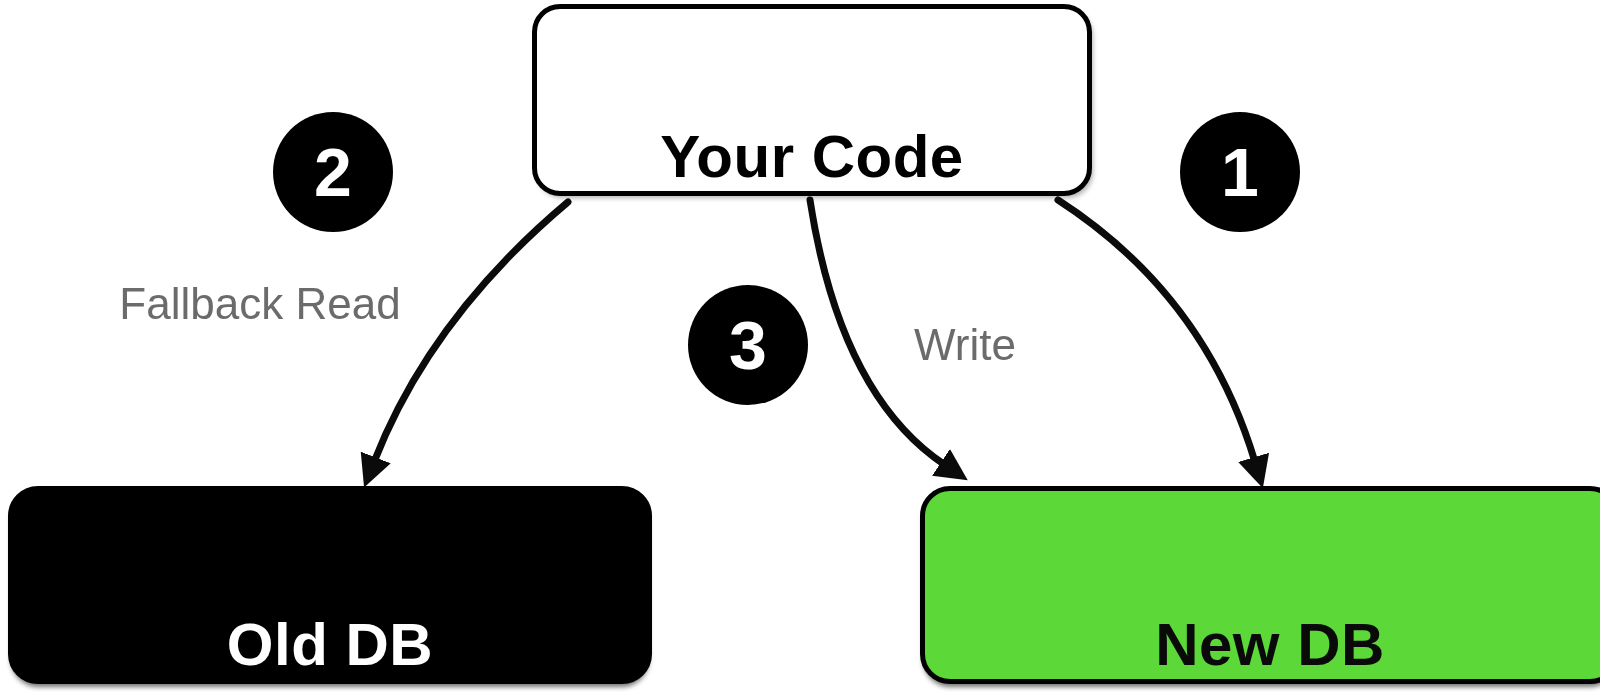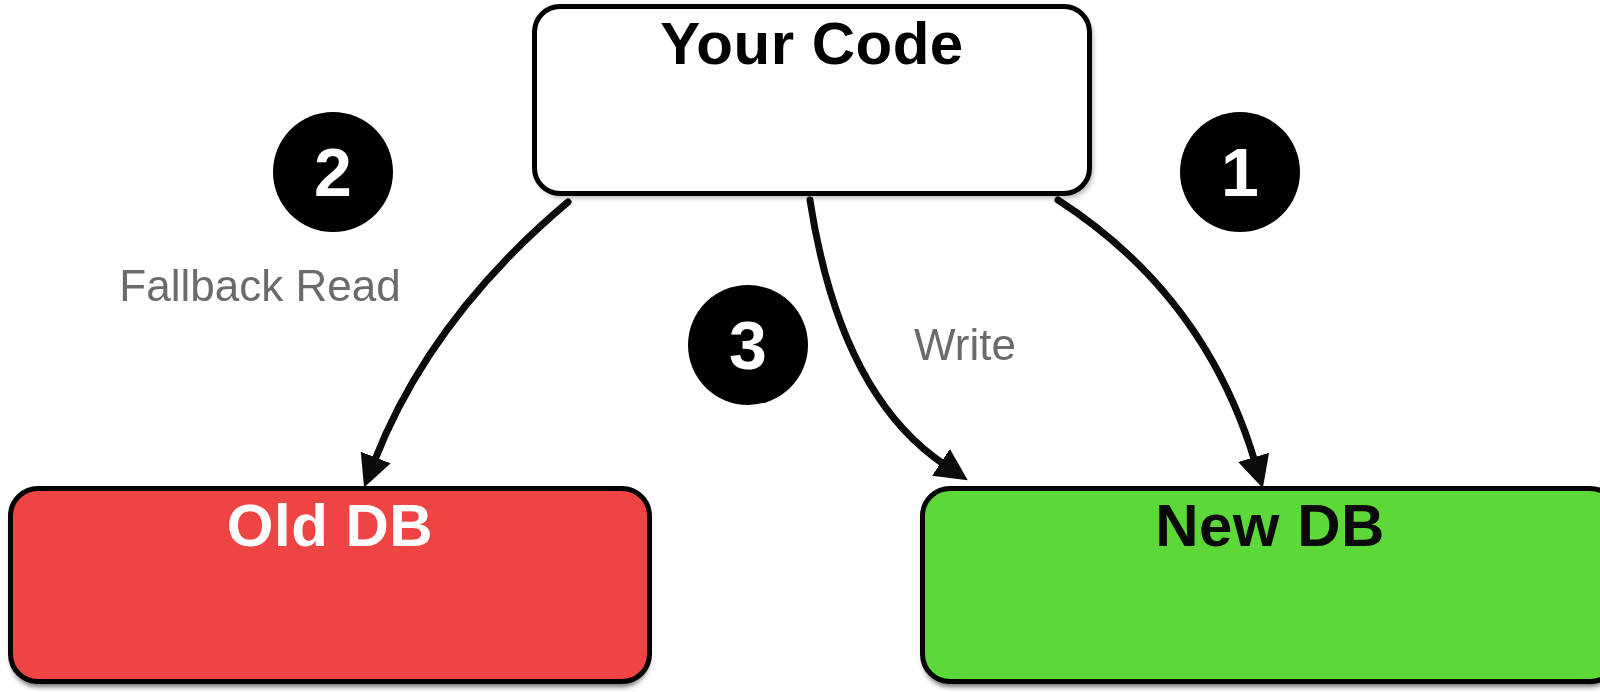--- a/index.html
+++ b/index.html
@@ -18,21 +18,21 @@
   .arrows-layer {
     position: absolute;
     left: 0; top: 0;
     width: 1600px; height: 692px;
     z-index: 1;
   }
   .node {
     position: absolute;
     border: 5px solid #000000;
     display: flex;
-    align-items: flex-start;
+    align-items: flex-end;
     justify-content: center;
     box-sizing: border-box;
     z-index: 2;
   }
   .node-label {
     font-weight: bold;
     font-size: 60px;
     letter-spacing: 0.5px;
     white-space: nowrap;
   }
@@ -40,21 +40,21 @@
     left: 532px; top: 4px;
     width: 560px; height: 192px;
     background: #ffffff;
     border-radius: 28px;
     box-shadow: 3px 4px 5px -2px rgba(0,0,0,0.30);
   }
   .your-code-node .node-label { color: #000000; }
   .old-db-node {
     left: 8px; top: 486px;
     width: 644px; height: 198px;
-    background: #ef4444;
+    background: #000000;
     border-radius: 30px;
     box-shadow: 0 6px 5px -3px rgba(0,0,0,0.55);
   }
   .old-db-node .node-label { color: #ffffff; }
   .new-db-node {
     left: 920px; top: 486px;
     width: 700px; height: 198px;
     background: #5CD838;
     border-radius: 30px;
     box-shadow: 0 6px 5px -3px rgba(0,0,0,0.55);
@@ -82,21 +82,21 @@
   .badge-3 { left: 688px; top: 285px; }
 
   .step-label {
     position: absolute;
     color: #6B6B6B;
     font-size: 44px;
     white-space: nowrap;
     transform: translate(-50%, -50%);
     z-index: 2;
   }
-  .label-fallback-read { left: 260px; top: 286px; text-align: right; }
+  .label-fallback-read { left: 260px; top: 304px; text-align: right; }
   .label-read { left: 1278px; top: 291px; }
   .label-write { left: 957px; top: 345px; margin-left: 8px; }
 </style>
 </head>
 <body>
 
 <div class="canvas">
 
   <svg class="arrows-layer" viewBox="0 0 1600 692" xmlns="http://www.w3.org/2000/svg">
     <defs>

